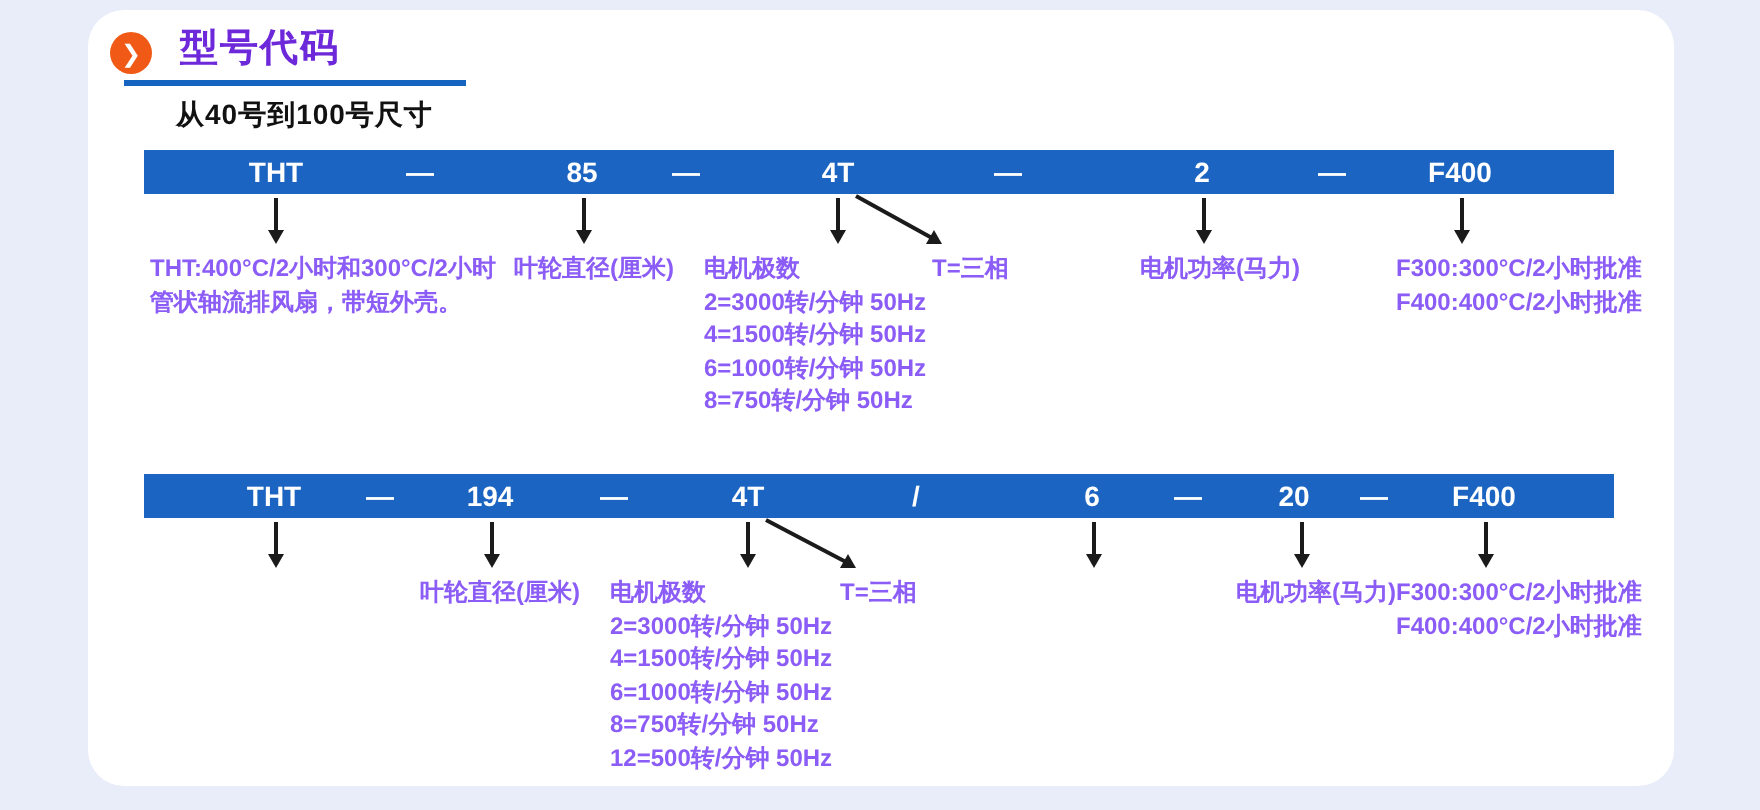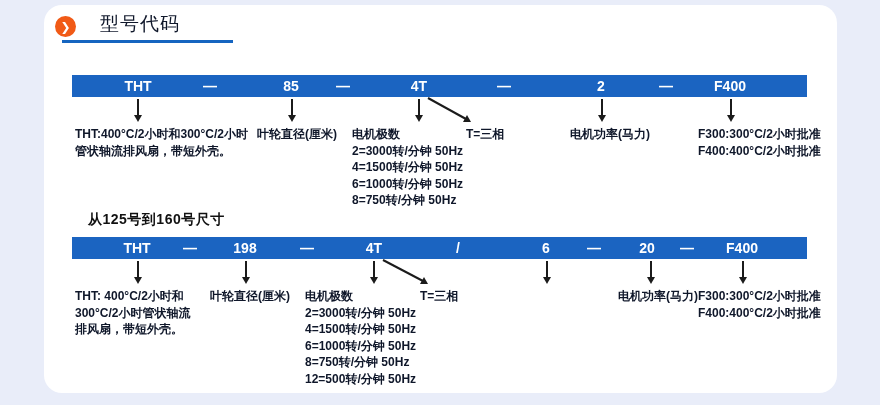--- a/index.html
+++ b/index.html
@@ -2,42 +2,43 @@
 <html><head>
 <meta charset="utf-8">
 <style>
   html,body{margin:0;padding:0;}
   .page{position:relative;width:880px;height:405px;background:#e9edf9;overflow:hidden;
         font-family:"Liberation Sans","DejaVu Sans",sans-serif;color:#161616;}
   .card{position:absolute;left:44px;top:5px;width:793px;height:388px;background:#ffffff;border-radius:18px;}
   .icon-bullet{position:absolute;left:55px;top:16px;width:21px;height:21px;border-radius:50%;
         background:#f15a16;color:#fff;font-size:12px;font-weight:bold;
         display:flex;align-items:center;justify-content:center;}
-  .page-title{position:absolute;left:100px;top:11px;font-size:19px;font-weight:normal;color:#0f172a;letter-spacing:1px;}
+  .page-title{position:absolute;left:90px;top:11px;font-size:19px;font-weight:bold;color:#6d28d9;letter-spacing:1px;}
   .title-underline{position:absolute;left:62px;top:40px;width:171px;height:3px;background:#1565c0;}
   .section-heading{position:absolute;font-size:14px;font-weight:bold;color:#111;letter-spacing:0.5px;}
   .code-bar{position:absolute;left:72px;width:735px;height:22px;background:#1b64c1;}
   .seg{position:absolute;top:0;height:22px;line-height:23px;transform:translateX(-50%);
        color:#ffffff;font-weight:bold;font-size:14px;white-space:nowrap;}
   .varrow{position:absolute;width:0;height:16px;border-left:2px solid #1b1b1b;}
   .varrow::after{content:"";position:absolute;left:-5px;top:16px;width:0;height:0;
        border:4px solid transparent;border-top:7px solid #1b1b1b;}
   .darrow{position:absolute;}
-  .col{position:absolute;font-size:12px;font-weight:bold;color:#0f172a;line-height:16.5px;white-space:pre-line;}
+  .col{position:absolute;font-size:12px;font-weight:bold;color:#8b5cf6;line-height:16.5px;white-space:pre-line;}
 </style>
 </head>
 <body>
 
 <div class="page">
   <div class="card"></div>
 
   <div class="icon-bullet">❯</div>
   <div class="page-title">型号代码</div>
   <div class="title-underline"></div>
 
+  <div class="section-heading" style="left:88px;top:49px">从40号到100号尺寸</div>
 
   <div class="code-bar" style="top:75px">
     <div class="seg" style="left:66px">THT</div>
     <div class="seg" style="left:138px">—</div>
     <div class="seg" style="left:219px">85</div>
     <div class="seg" style="left:271px">—</div>
     <div class="seg" style="left:347px">4T</div>
     <div class="seg" style="left:432px">—</div>
     <div class="seg" style="left:529px">2</div>
     <div class="seg" style="left:594px">—</div>
@@ -60,26 +61,25 @@
   <div class="col" style="left:352px;top:126px">电机极数
 2=3000转/分钟 50Hz
 4=1500转/分钟 50Hz
 6=1000转/分钟 50Hz
 8=750转/分钟 50Hz</div>
   <div class="col" style="left:466px;top:126px">T=三相</div>
   <div class="col" style="left:570px;top:126px">电机功率(马力)</div>
   <div class="col" style="left:698px;top:126px">F300:300°C/2小时批准
 F400:400°C/2小时批准</div>
 
-  <div class="section-heading" style="left:88px;top:211px">从125号到160号尺寸</div>
 
   <div class="code-bar" style="top:237px">
     <div class="seg" style="left:65px">THT</div>
     <div class="seg" style="left:118px">—</div>
-    <div class="seg" style="left:173px">198</div>
+    <div class="seg" style="left:173px">194</div>
     <div class="seg" style="left:235px">—</div>
     <div class="seg" style="left:302px">4T</div>
     <div class="seg" style="left:386px">/</div>
     <div class="seg" style="left:474px">6</div>
     <div class="seg" style="left:522px">—</div>
     <div class="seg" style="left:575px">20</div>
     <div class="seg" style="left:615px">—</div>
     <div class="seg" style="left:670px">F400</div>
   </div>
 
@@ -87,23 +87,20 @@
   <div class="varrow" style="left:245px;top:261px"></div>
   <div class="varrow" style="left:373px;top:261px"></div>
   <div class="varrow" style="left:546px;top:261px"></div>
   <div class="varrow" style="left:650px;top:261px"></div>
   <div class="varrow" style="left:742px;top:261px"></div>
   <svg class="darrow" style="left:380px;top:258px" width="52" height="30" viewBox="0 0 52 30">
     <line x1="3" y1="2" x2="43" y2="23" stroke="#1b1b1b" stroke-width="2"></line>
     <polygon points="48,26 40,26 44,19" fill="#1b1b1b"></polygon>
   </svg>
 
-  <div class="col" style="left:75px;top:288px">THT: 400°C/2小时和
-300°C/2小时管状轴流
-排风扇，带短外壳。</div>
   <div class="col" style="left:210px;top:288px">叶轮直径(厘米)</div>
   <div class="col" style="left:305px;top:288px">电机极数
 2=3000转/分钟 50Hz
 4=1500转/分钟 50Hz
 6=1000转/分钟 50Hz
 8=750转/分钟 50Hz
 12=500转/分钟 50Hz</div>
   <div class="col" style="left:420px;top:288px">T=三相</div>
   <div class="col" style="left:618px;top:288px">电机功率(马力)</div>
   <div class="col" style="left:698px;top:288px">F300:300°C/2小时批准

